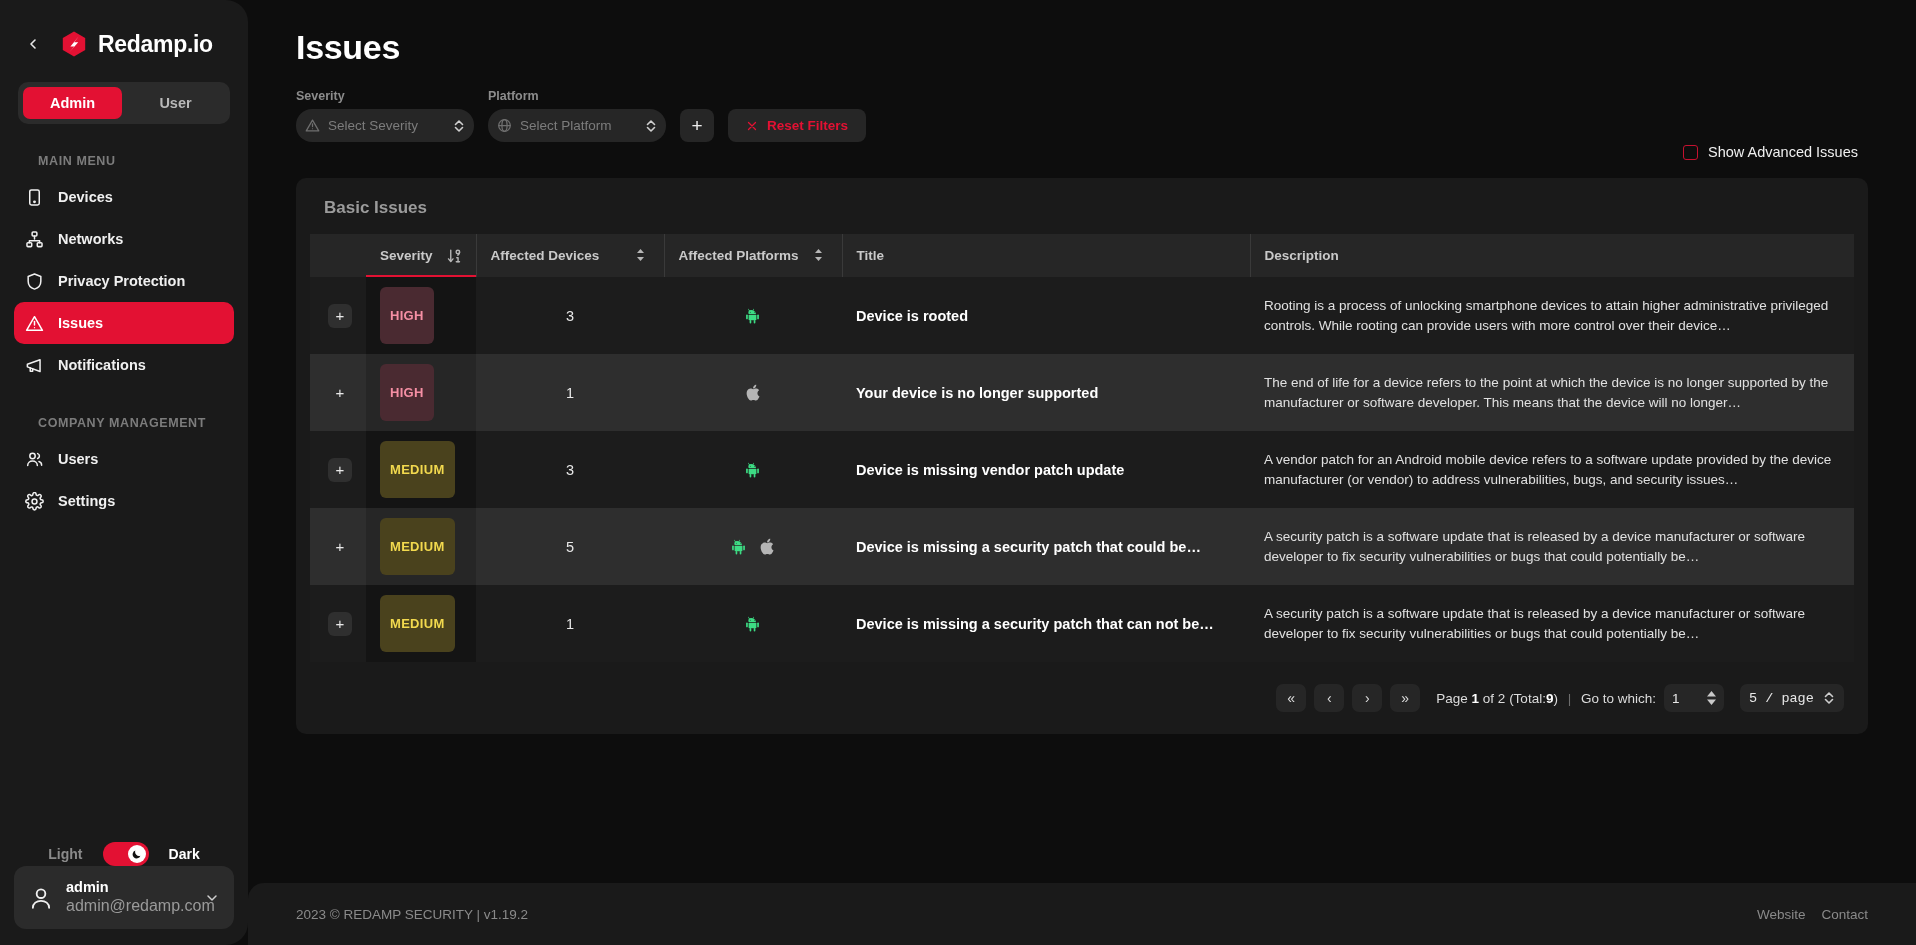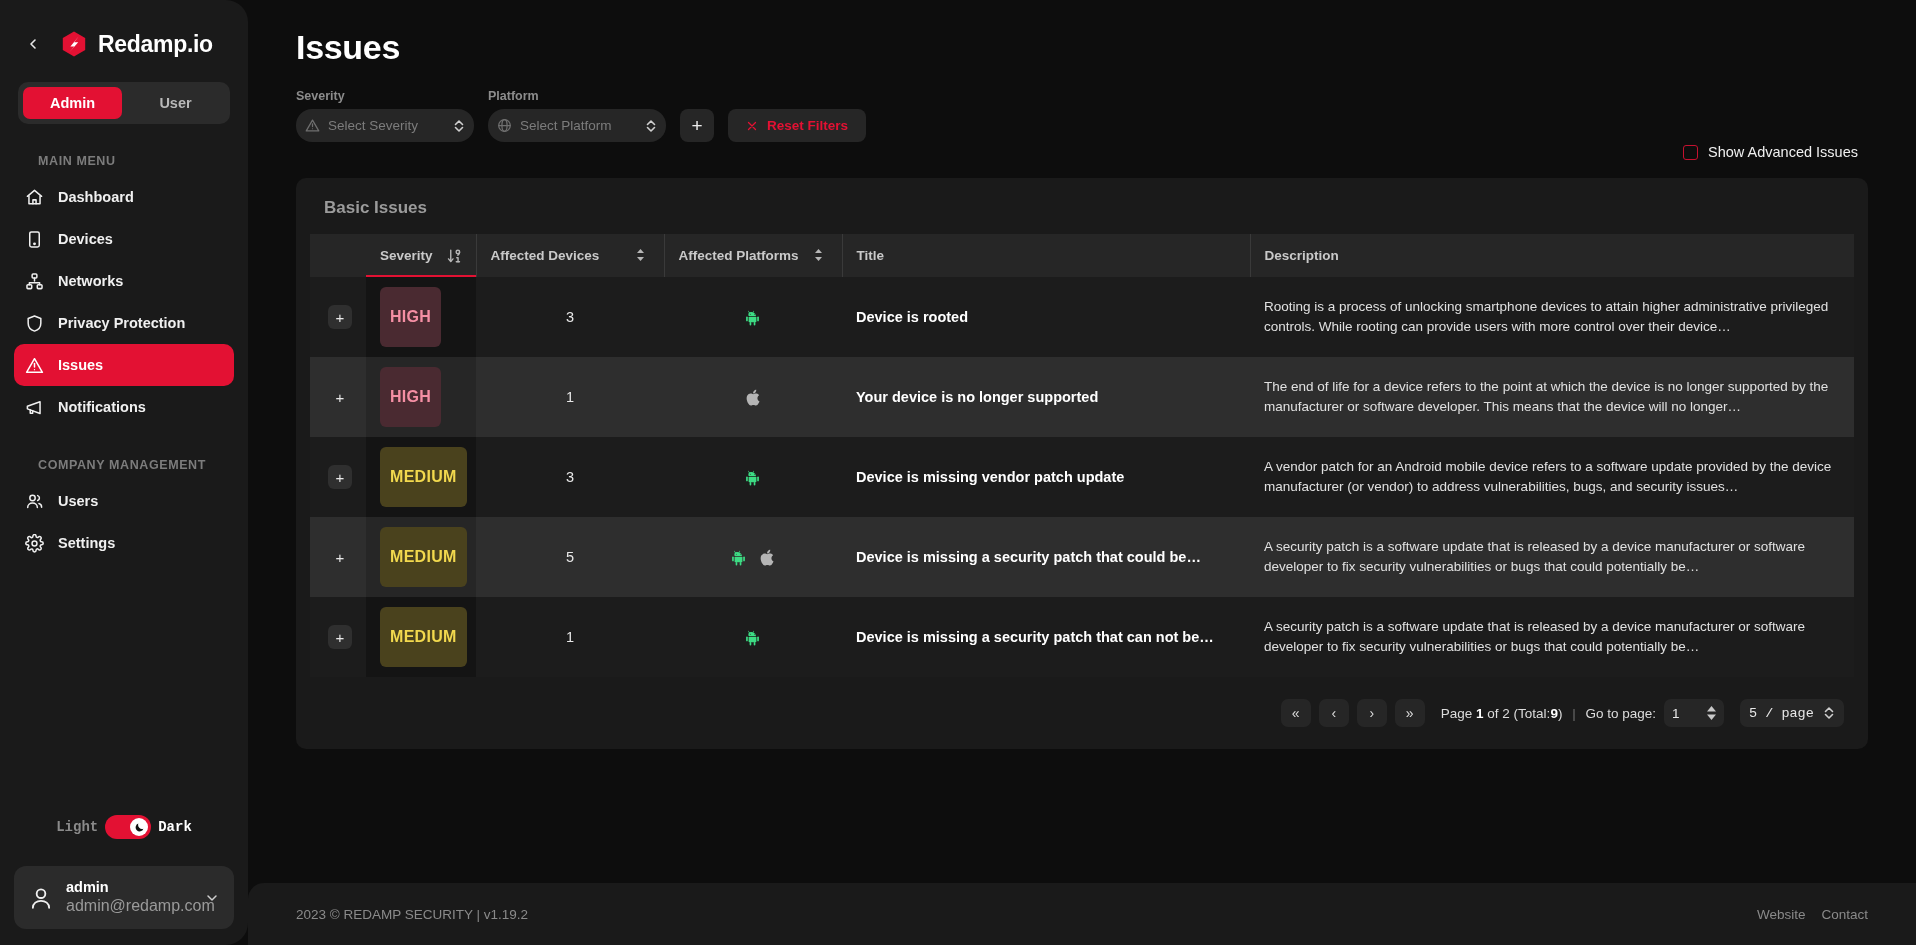--- a/index.html
+++ b/index.html
@@ -63,23 +63,22 @@
     border-radius: 10px; cursor: pointer;
     color: #f0f0f0;
   }
   .nav-item .nav-label { font-size: 14.5px; font-weight: 700; }
   .nav-item.active { background: #e31133; color: #fff; }
   .nav-icon { width: 20px; height: 20px; flex-shrink: 0; display:flex; align-items:center; justify-content:center;}
 
   .sidebar-spacer { flex: 1; }
 
   .theme-row {
-    display: flex; align-items: center; justify-content: center; gap: 7px;
-    margin-bottom: 27px;
-    font-family: Liberation Mono, monospace;
+    display: flex; align-items: center; justify-content: center; gap: 20px;
+    margin-bottom: 0;
   }
   .theme-label { font-size: 14px; font-weight: 700; }
   .theme-label.off { color: #8a8a8a; }
   .theme-label.on { color: #ffffff; }
   .toggle {
     width: 46px; height: 24px; border-radius: 14px;
     background: #e31133; position: relative; cursor: pointer;
   }
   .toggle-knob {
     position: absolute; top: 3px; right: 3px;
@@ -204,21 +203,21 @@
   .exp-btn {
     width: 24px; height: 24px; border-radius: 6px;
     background: #2f2f2f; border: none; cursor: pointer;
     color: #e9e9e9; font-size: 15px; line-height: 1;
     display: flex; align-items: center; justify-content: center;
     font-family: "Liberation Sans", sans-serif;
   }
   tbody tr.odd .exp-btn { background: transparent; }
   .badge {
     display: inline-block; border-radius: 6px;
-    padding: 21px 10px; font-size: 16px; font-weight: 700;
+    padding: 21px 10px; font-size: 13px; font-weight: 700;
     letter-spacing: 0.3px;
   }
   .badge.high { background: #4a2a31; color: #f58fa4; }
   .badge.medium { background: #4a421d; color: #f2d94e; }
   .plat-icons { display: flex; align-items: center; justify-content: center; gap: 12px; }
   .plat-ico { width: 16px; height: 17px; display: block; }
 
   
   .pager {
     display: flex; align-items: center; justify-content: flex-end;
@@ -283,30 +282,20 @@
       <span class="brand-name">Redamp.io</span>
     </div>
 
     <div class="role-switch">
       <button class="role-btn active">Admin</button>
       <button class="role-btn">User</button>
     </div>
 
     <div class="section-label">MAIN MENU</div>
 
-    <div class="nav-item">
-      <span class="nav-icon">
-        <svg width="19" height="19" viewBox="0 0 24 24" fill="none" stroke="currentColor" stroke-width="1.9" stroke-linecap="round" stroke-linejoin="round">
-            <path d="M3 10.5 12 3l9 7.5"></path>
-            <path d="M5 10v10h14V10"></path>
-            <path d="M10 20v-5h4v5"></path>
-          </svg>
-      </span>
-      <span class="nav-label">Dashboard</span>
-    </div>
 
     <div class="nav-item">
       <span class="nav-icon">
         <svg width="19" height="19" viewBox="0 0 24 24" fill="none" stroke="currentColor" stroke-width="1.9" stroke-linecap="round" stroke-linejoin="round">
             <rect x="6" y="2.5" width="12" height="19" rx="2.2"></rect>
             <circle cx="12" cy="17.5" r="0.9" fill="currentColor"></circle>
           </svg>
       </span>
       <span class="nav-label">Devices</span>
     </div>
@@ -673,21 +662,21 @@
         <button class="pg-btn">‹</button>
         <button class="pg-btn">›</button>
         <button class="pg-btn">»</button>
 
         <span class="pg-info">
           <span>Page</span>
           <b>1</b>
           <span>of 2</span>
           <span>(Total:</span><b>9</b><span>)</span>
           <span class="pg-sep">|</span>
-          <span>Go to page:</span>
+          <span>Go to which:</span>
         </span>
 
         <div class="pg-num">
           <span class="pg-num-val">1</span>
           <span class="stepper">
             <svg width="9" height="6" viewBox="0 0 9 6" fill="#c9c9c9">
                 <polygon points="4.5,0 9,5.5 0,5.5"></polygon>
               </svg>
             <svg width="9" height="6" viewBox="0 0 9 6" fill="#c9c9c9">
                 <polygon points="4.5,6 9,0.5 0,0.5"></polygon>

